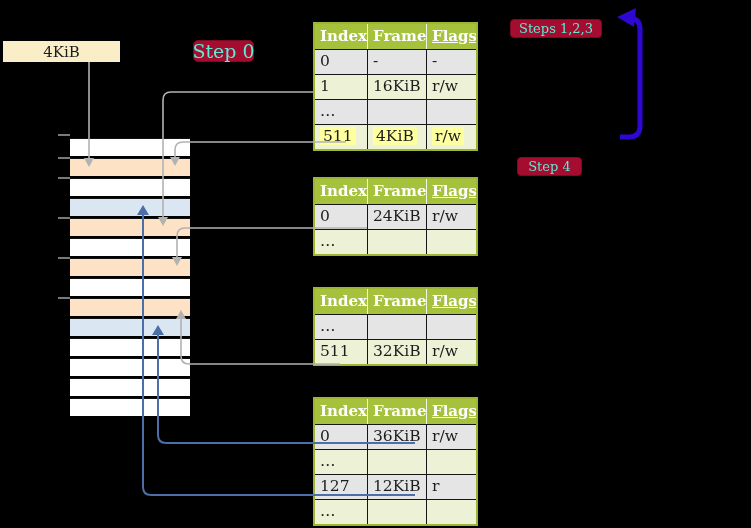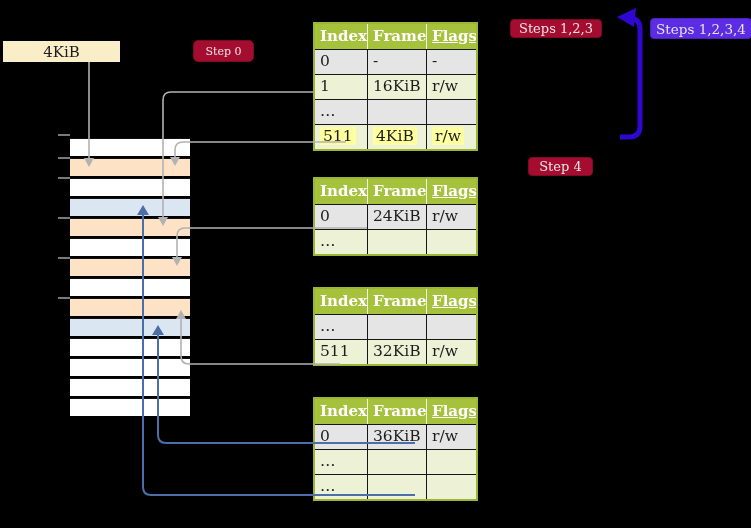--- a/index.html
+++ b/index.html
@@ -12,28 +12,28 @@
   html,body{margin:0;padding:0;}
   body{background:#000;font-family:"DejaVu Serif","Liberation Serif",serif;}
   #canvas{position:relative;width:751px;height:528px;background:#000;overflow:hidden;}
 
   
   .frame-label{position:absolute;left:3px;top:41px;width:117px;height:21px;
     background:var(--cream);color:var(--text-dark);font-size:15px;
     display:flex;align-items:center;justify-content:center;}
 
   
-  .badge{position:absolute;color:#e5e5e5;display:flex;align-items:center;justify-content:center;
+  .badge{position:absolute;color:#5eead4;display:flex;align-items:center;justify-content:center;
     border-radius:5px;white-space:nowrap;}
   .badge.red{background:var(--badge-red);border:1px solid #7c0a24;}
   .badge.violet{background:var(--badge-violet);border:1px solid #4a1fc4;}
-  #badge-step0{left:193px;top:40px;width:59px;height:20px;font-size:11px;}
+  #badge-step0{left:193px;top:40px;width:59px;height:20px;font-size:19px;}
   #badge-steps123{left:510px;top:19px;width:90px;height:17px;font-size:13px;border-radius:4px;}
   #badge-steps1234{left:650px;top:18px;width:100px;height:19px;font-size:13.5px;border-radius:4px;}
-  #badge-step4{left:528px;top:157px;width:63px;height:17px;font-size:13px;border-radius:4px;}
+  #badge-step4{left:517px;top:157px;width:63px;height:17px;font-size:13px;border-radius:4px;}
 
   
   #memory-stack{position:absolute;left:70px;top:138px;width:120px;height:280px;background:#000;}
   .mem-row{position:absolute;left:0;width:120px;height:20px;box-sizing:border-box;
     border-bottom:2px solid #000;border-top:1px solid #101010;}
   .mem-white{background:#ffffff;} .mem-peach{background:var(--row-peach);} .mem-blue{background:var(--row-blue);}
   .mem-tick{position:absolute;left:58px;width:12px;height:2px;background:var(--tick-gray);}
 
   
   .ptable{position:absolute;left:313px;width:161px;border:2px solid var(--border-green);
@@ -62,21 +62,20 @@
 </style>
 </head>
 <body>
 
 <div id="canvas">
 
   <div class="frame-label">4KiB</div>
 
   <div class="badge red" id="badge-step0">Step 0</div>
   <div class="badge red" id="badge-steps123">Steps 1,2,3</div>
-  <div class="badge violet" id="badge-steps1234">Steps 1,2,3,4</div>
   <div class="badge red" id="badge-step4">Step 4</div>
 
   <div id="memory-stack">
       <div class="mem-row mem-white" style="top: 0px;"></div>
       <div class="mem-row mem-peach" style="top: 20px;"></div>
       <div class="mem-row mem-white" style="top: 40px;"></div>
       <div class="mem-row mem-blue" style="top: 60px;"></div>
       <div class="mem-row mem-peach" style="top: 80px;"></div>
       <div class="mem-row mem-white" style="top: 100px;"></div>
       <div class="mem-row mem-peach" style="top: 120px;"></div>
@@ -167,20 +166,25 @@
       <div class="trow">
         <div class="cell">0</div>
         <div class="cell">36KiB</div>
         <div class="cell">r/w</div>
       </div>
       <div class="trow shaded">
         <div class="cell">…</div>
         <div class="cell"></div>
         <div class="cell"></div>
       </div>
+      <div class="trow">
+        <div class="cell">127</div>
+        <div class="cell">12KiB</div>
+        <div class="cell">r</div>
+      </div>
       <div class="trow shaded">
         <div class="cell">…</div>
         <div class="cell"></div>
         <div class="cell"></div>
       </div>
     </div>
 
   <svg id="overlay" width="751" height="528" viewBox="0 0 751 528">
 
     <path class="cgray" d="M 89 62 L 89 158"></path>

